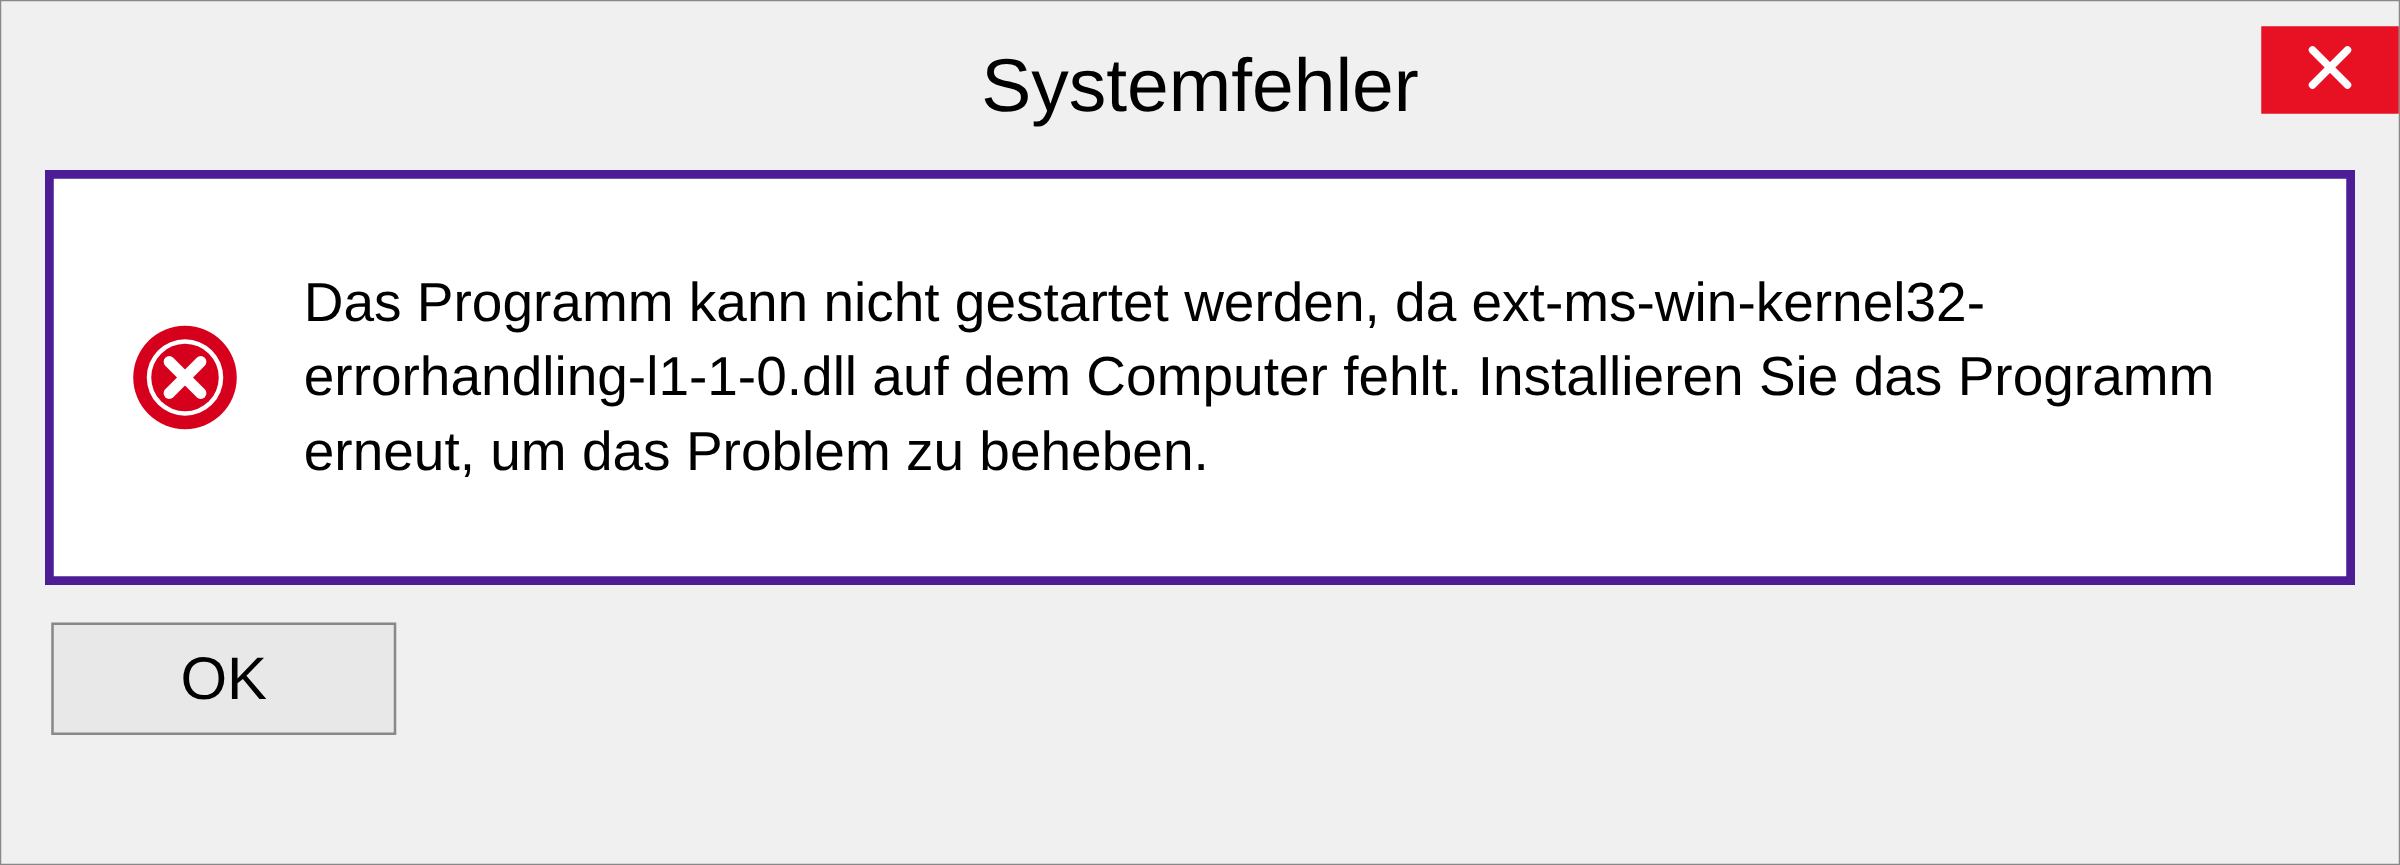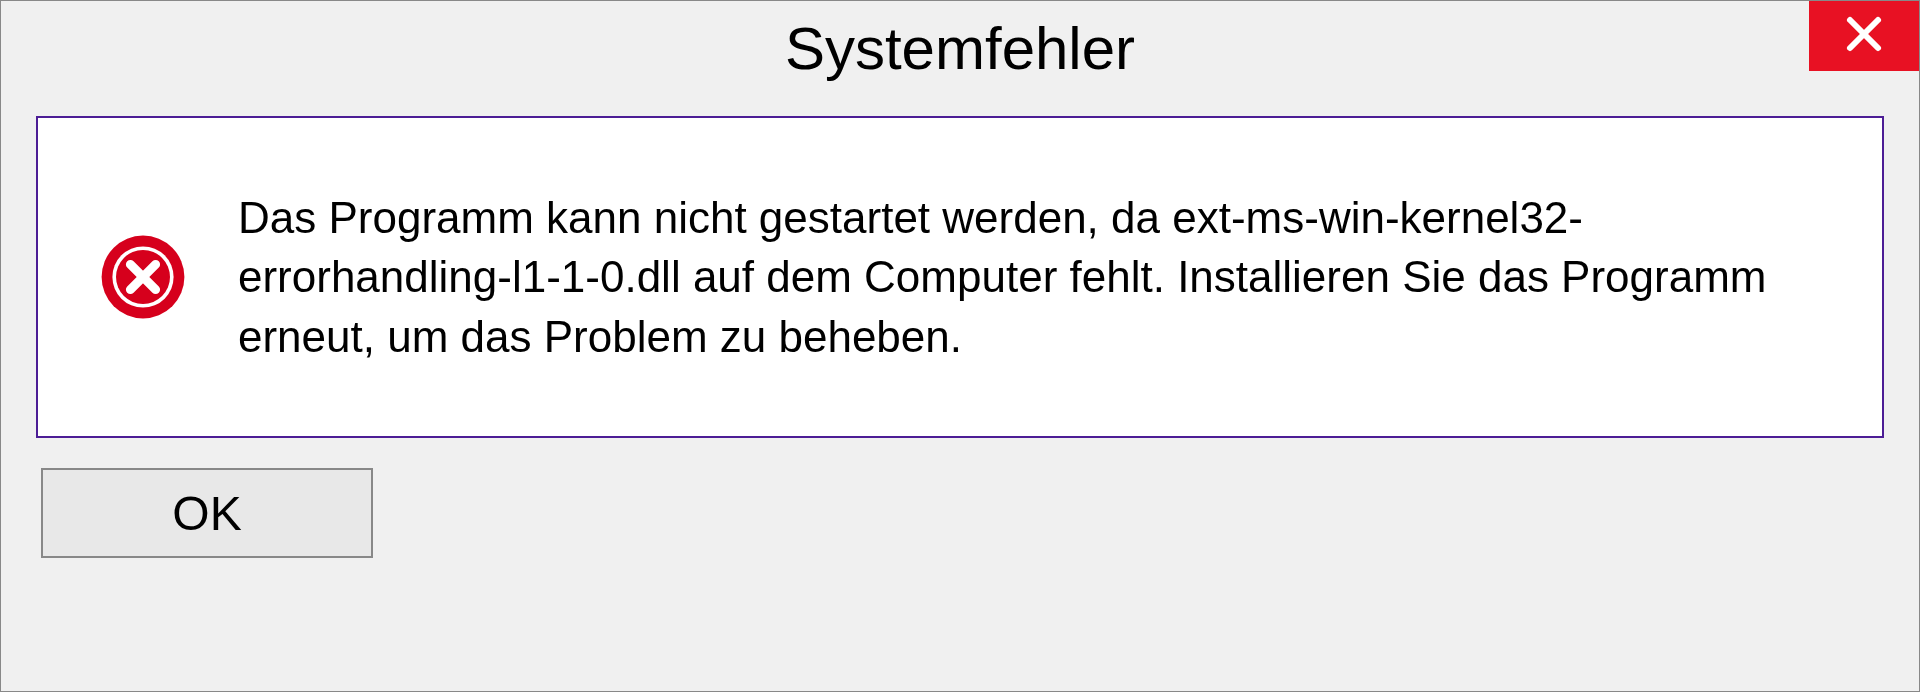--- a/index.html
+++ b/index.html
@@ -21,20 +21,21 @@
       background: #f0f0f0;
       border: 1px solid #888;
       position: relative;
     }
     .titlebar {
       height: 95px;
       display: flex;
       align-items: center;
       justify-content: center;
       position: relative;
+      margin-top: 20px;
     }
     .title {
       font-size: 60px;
       color: #000;
       font-weight: normal;
     }
     .close-btn {
       position: absolute;
       top: 0;
       right: 0;
@@ -46,21 +47,21 @@
       justify-content: center;
       cursor: pointer;
     }
     .close-btn svg {
       width: 40px;
       height: 40px;
     }
     .content-panel {
       margin: 20px 35px 20px 35px;
       background: #fff;
-      border: 2px solid #4c1d95;
+      border: 7px solid #4c1d95;
       padding: 70px 50px 70px 60px;
       display: flex;
       align-items: center;
       gap: 50px;
     }
     .error-icon {
       flex-shrink: 0;
       width: 90px;
       height: 90px;
     }
@@ -80,21 +81,21 @@
       padding: 10px 40px 30px 40px;
     }
     .watermark {
       font-size: 68px;
       font-weight: 900;
       color: #d6001c;
       letter-spacing: 1px;
       font-family: Arial, Helvetica, sans-serif;
     }
     .ok-btn {
-      width: 332px;
+      width: 276px;
       height: 90px;
       background: #e8e8e8;
       border: 2px solid #888;
       font-size: 48px;
       color: #000;
       display: flex;
       align-items: center;
       justify-content: center;
       cursor: pointer;
     }

